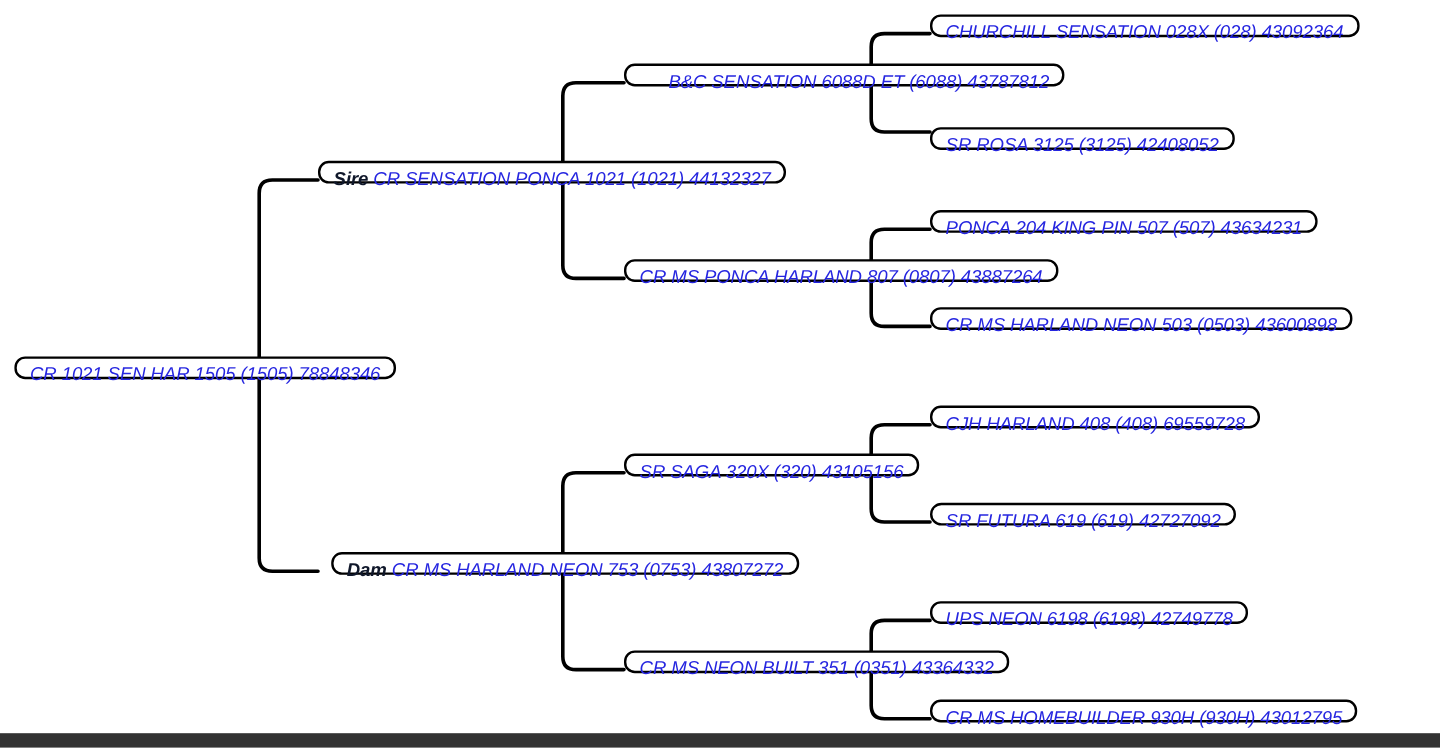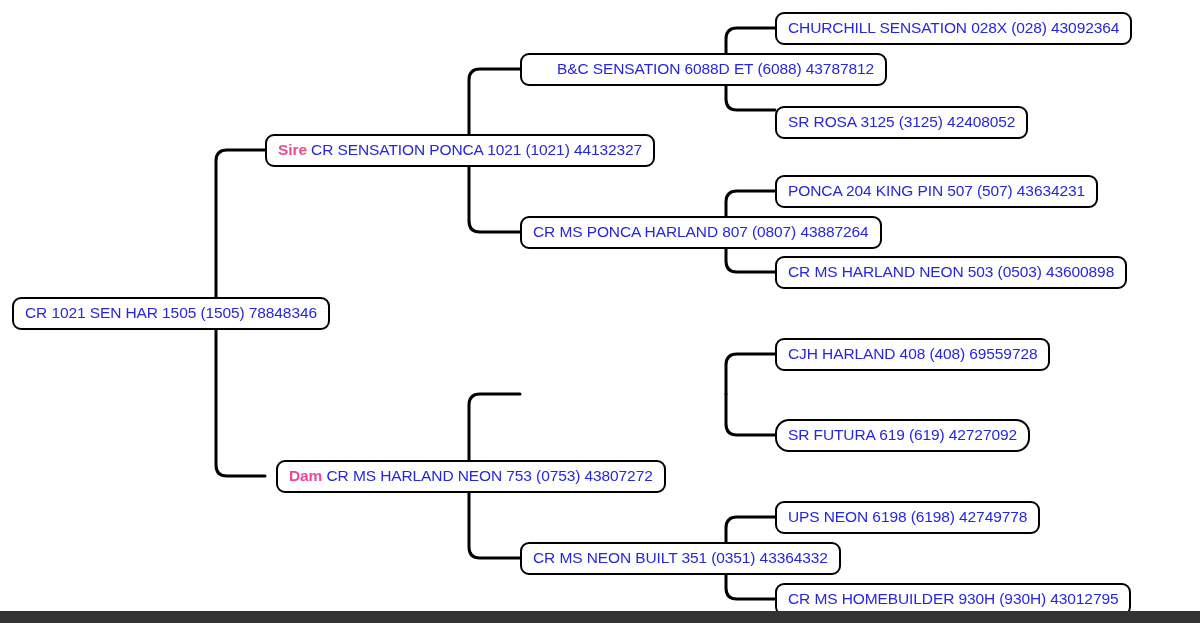--- a/index.html
+++ b/index.html
@@ -24,30 +24,31 @@
     stroke-linecap:round;stroke-linejoin:round;
   }
   
   .node{
     position:absolute;
     z-index:2;
     box-sizing:border-box;
     background:#ffffff;
     border:2.5px solid #000000;
     border-radius:9px;
-    height:33px;
+    height:19px;
     line-height:28px;
     padding:0 11px;
     white-space:nowrap;
     font-size:15.5px;
     color:#2222dd;
     letter-spacing:-0.1px;
+    font-style:italic;
   }
   .node .rolelabel{
-    color:#ec4899;
+    color:#0f172a;
     font-weight:bold;
     font-size:15.5px;
   }
   .node .animal{
     color:#2626e0;
   }
   
   #bottom-bar{
     position:absolute;left:0;top:611px;width:1200px;height:12px;
     background:#333333;z-index:5;
@@ -97,20 +98,23 @@
   </div>
 
   <div class="node" style="left:520px;top:53px;padding-left:35px;">
     <span class="animal">B&amp;C SENSATION 6088D ET (6088) 43787812</span>
   </div>
 
   <div class="node" style="left:520px;top:216px;">
     <span class="animal">CR MS PONCA HARLAND 807 (0807) 43887264</span>
   </div>
 
+  <div class="node" style="left:520px;top:378px;">
+    <span class="animal">SR SAGA 320X (320) 43105156</span>
+  </div>
 
   <div class="node" style="left:520px;top:542px;">
     <span class="animal">CR MS NEON BUILT 351 (0351) 43364332</span>
   </div>
 
   <div class="node" style="left:775px;top:12px;">
     <span class="animal">CHURCHILL SENSATION 028X (028) 43092364</span>
   </div>
 
   <div class="node" style="left:775px;top:106px;">

